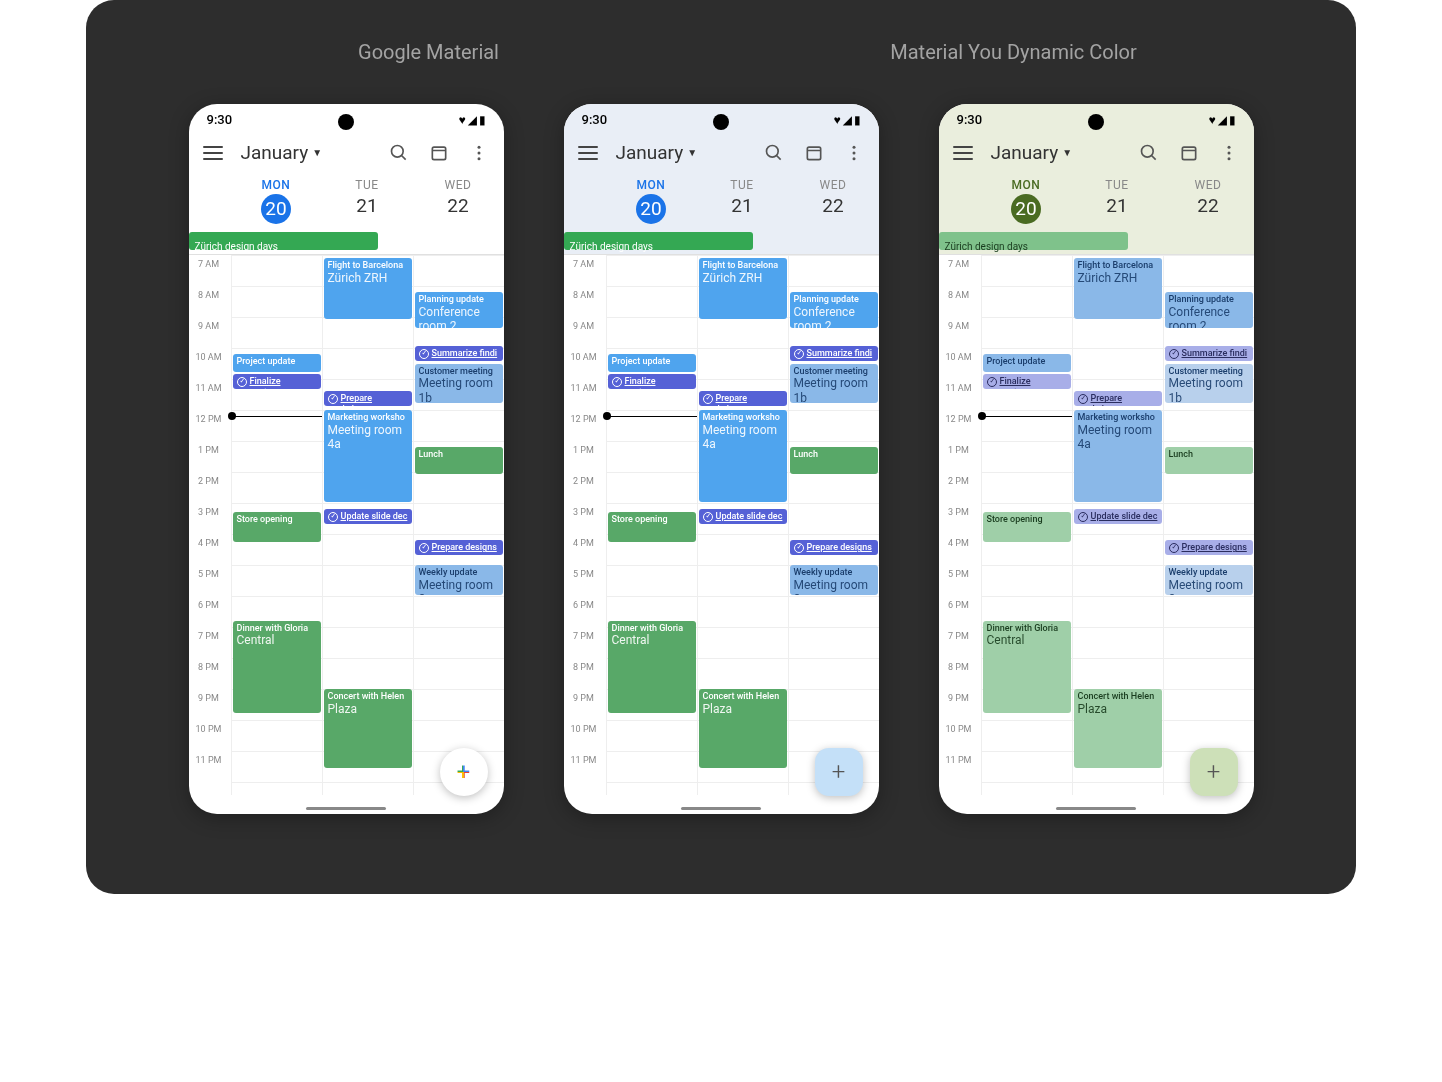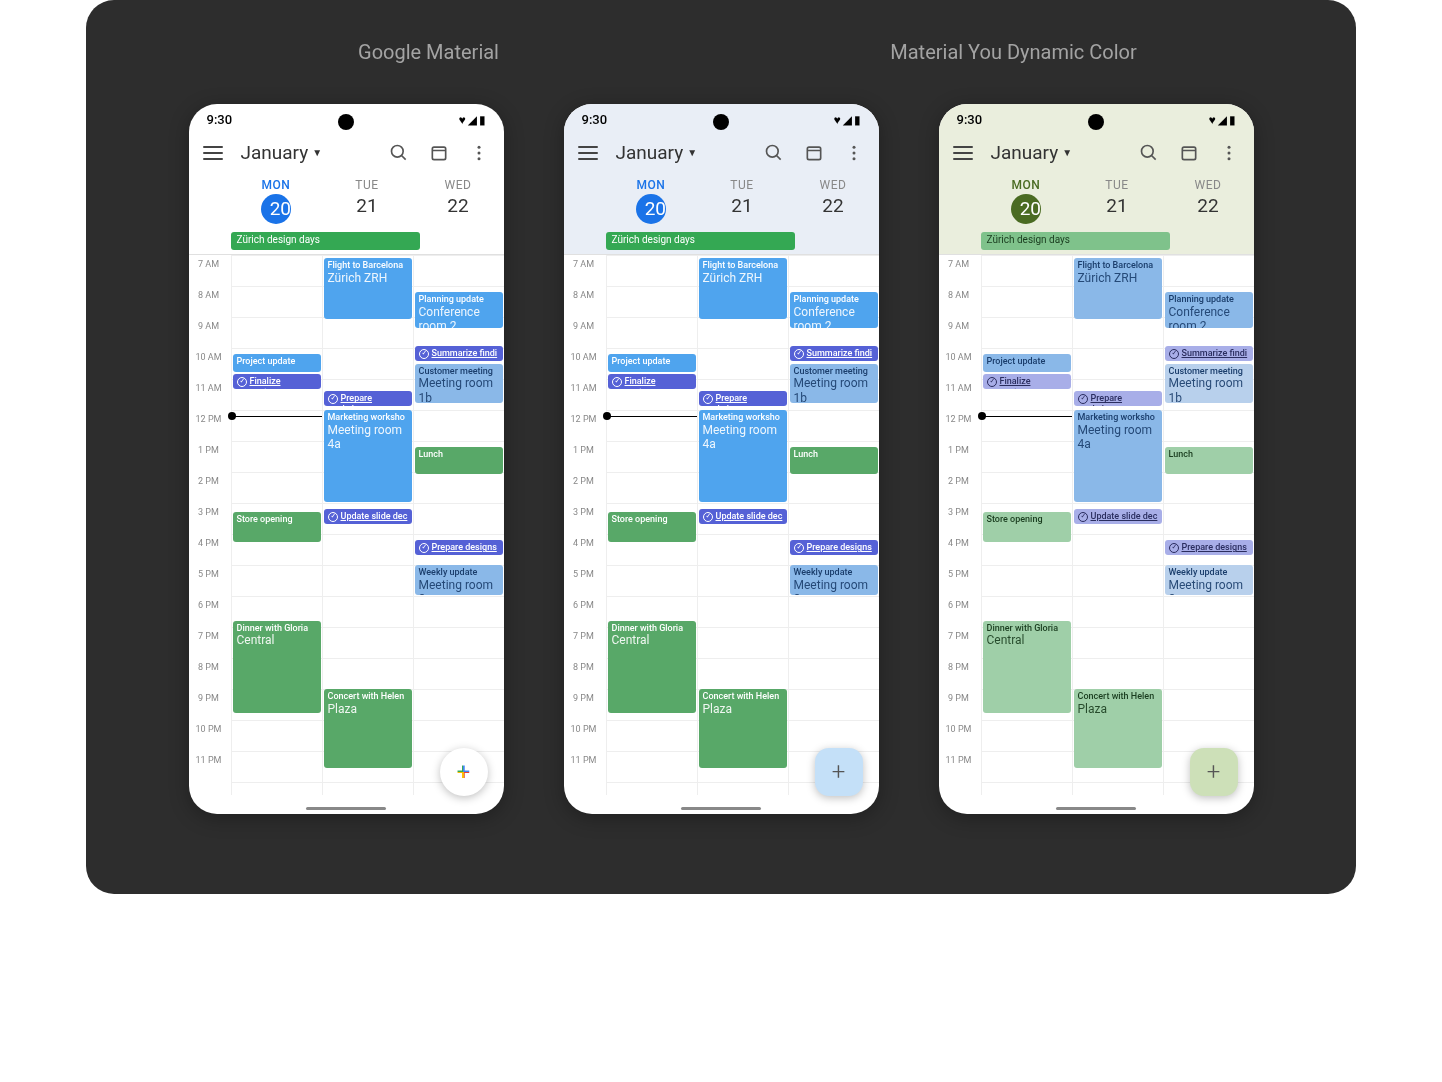--- a/index.html
+++ b/index.html
@@ -77,31 +77,30 @@
   .day-col-header {
     flex: 1;
     text-align: center;
     padding: 4px 0 8px;
   }
   .day-name { font-size: 12px; color: #888; letter-spacing: 0.5px; text-transform: uppercase; }
   .day-num { font-size: 19px; color: #333; margin-top: 2px; }
   .day-col-header.sel .day-name { color: #1a73e8; font-weight: 500; }
   .day-col-header.sel .day-num {
     background: #1a73e8; color: #fff; border-radius: 50%;
-    width: 30px; height: 30px; line-height: 30px; display: inline-block; text-align: right;
+    width: 30px; height: 30px; line-height: 30px; display: inline-block;
   }
   .phone.v3 .day-col-header.sel .day-name { color: #4a6b22; }
   .phone.v3 .day-col-header.sel .day-num { background: #4a6b22; }
   .allday {
-    margin-left: 42px;
     height: 18px;
     background: #34a853;
     color: #fff;
     font-size: 10px;
-    padding: 2px 6px;
+    padding: 9px 6px;
     border-radius: 3px;
     width: 60%;
   }
   .phone.v3 .allday { background: #7fc28b; color: #1a3d1f; }
   .topbar-area { border-bottom: 1px solid #e0e0e0; padding-bottom: 4px; }
   .grid {
     position: relative;
     height: 540px;
     overflow: hidden;
   }

